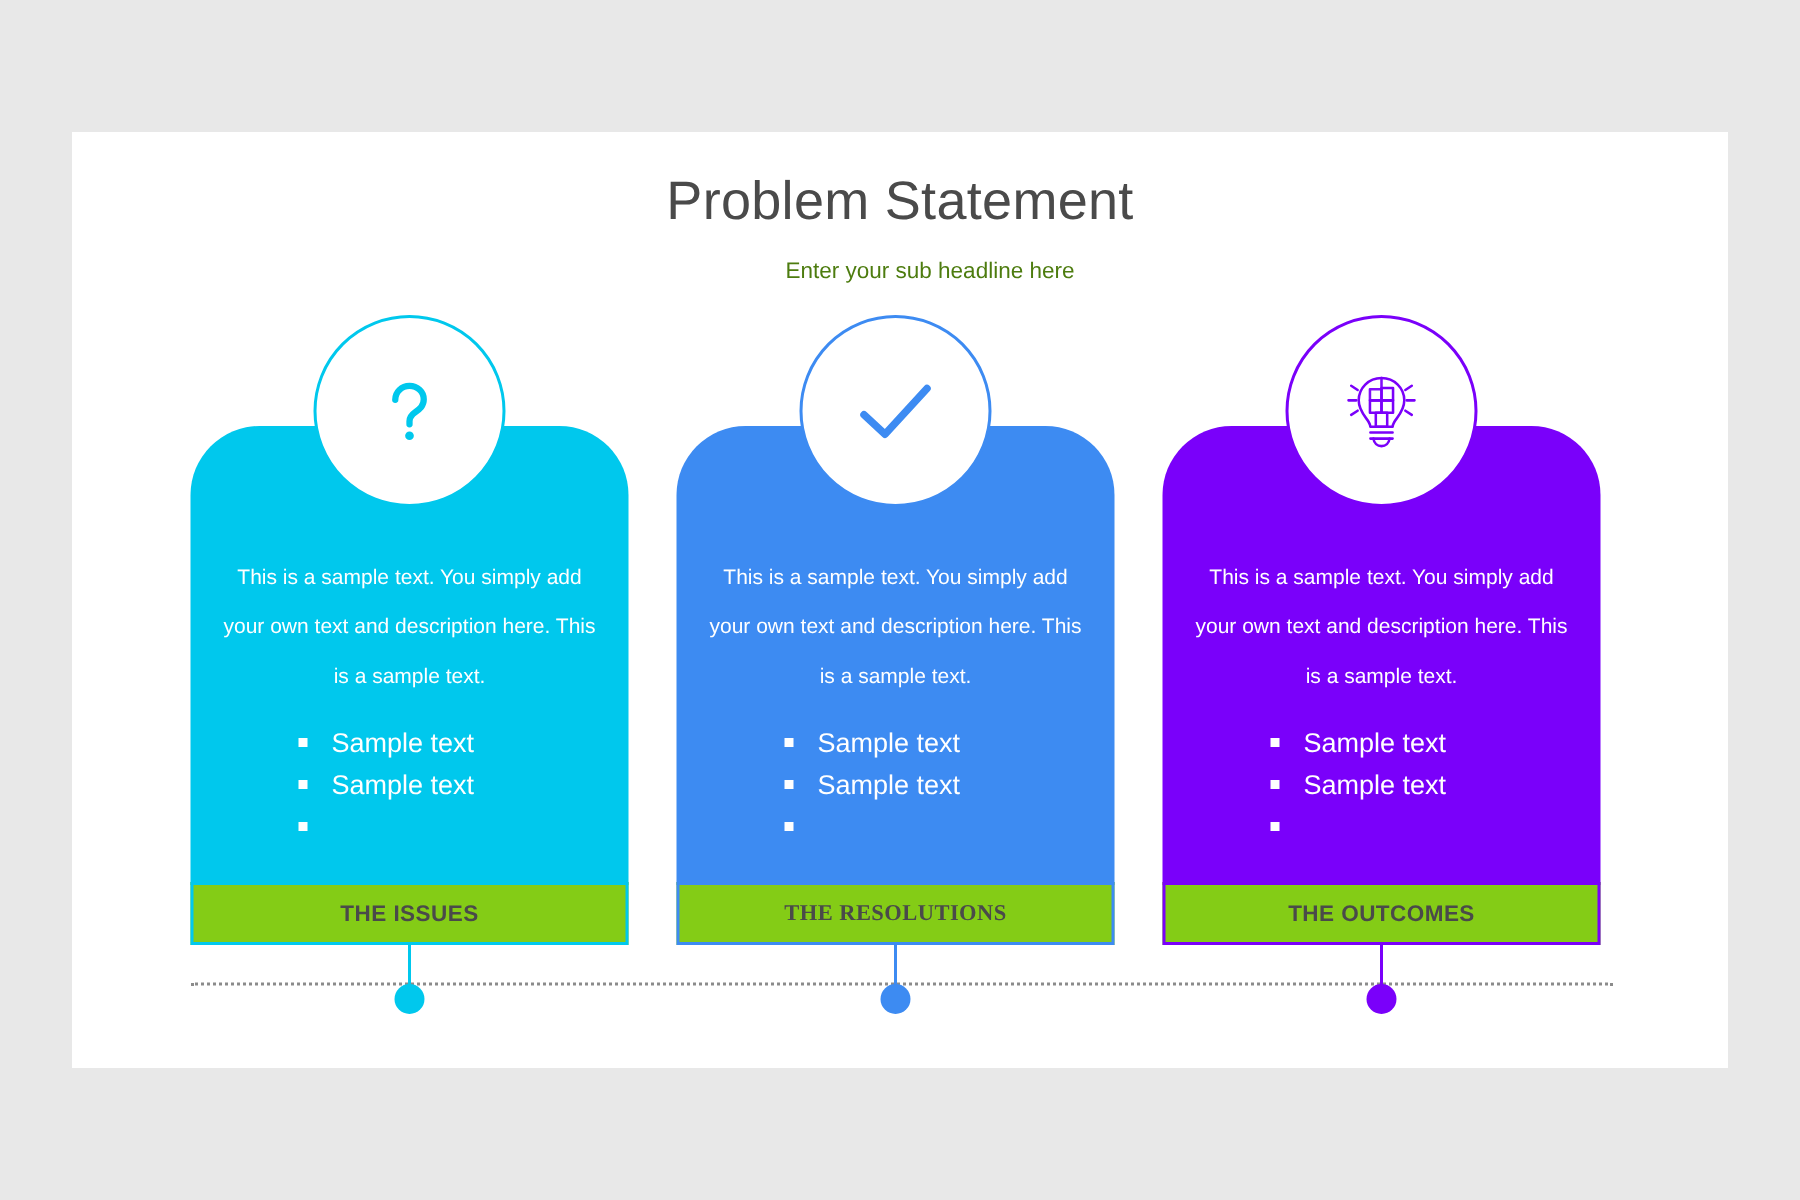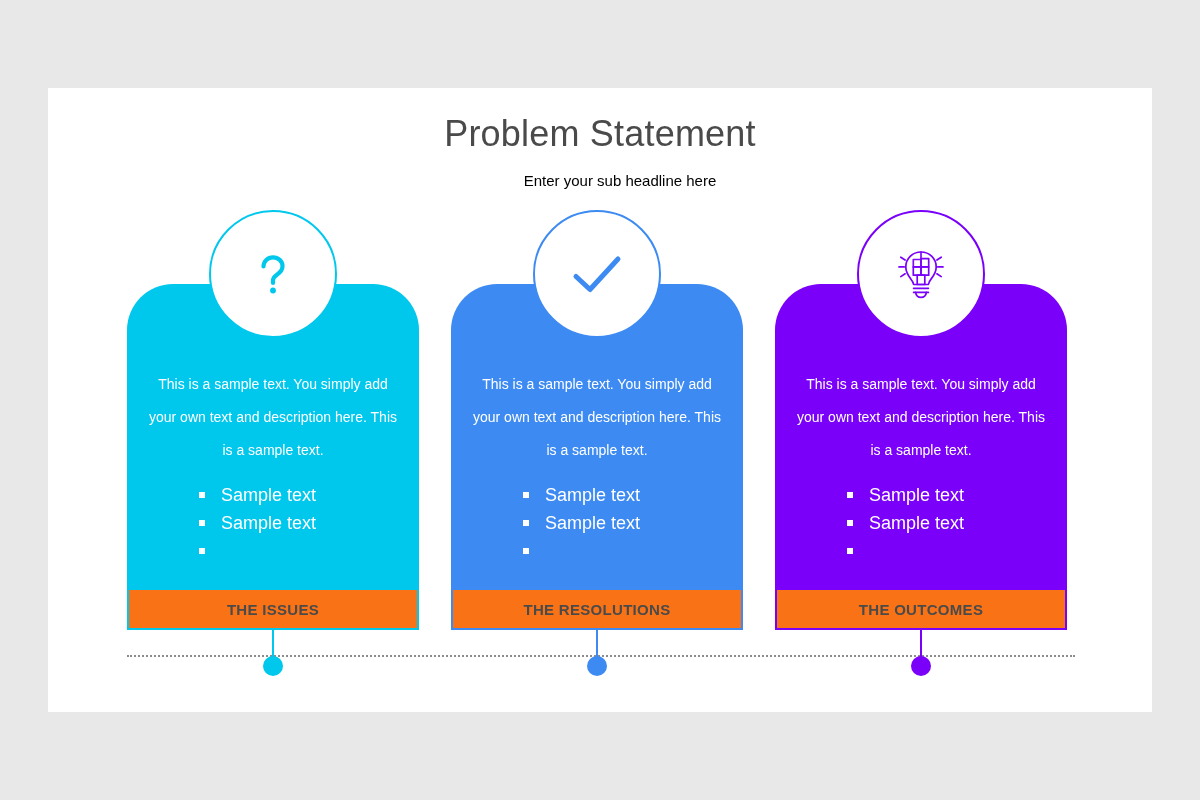--- a/index.html
+++ b/index.html
@@ -41,21 +41,21 @@
   }
 
   .subtitle {
     position: absolute;
     left: 0;
     top: 84px;
     width: 100%;
     text-align: center;
     font-size: 15px;
     font-weight: 400;
-    color: #000000;
+    color: #4d7c0f;
     padding-left: 40px;
   }
 
   
   .columns {
     position: absolute;
     left: 0;
     top: 0;
     width: 100%;
     height: 100%;
@@ -147,21 +147,21 @@
     background: #ffffff;
   }
 
   
   .footer {
     position: absolute;
     left: 0;
     top: 378px;
     width: 292px;
     height: 42px;
-    background: #f97316;
+    background: #84cc16;
     border: 2px solid currentColor;
     display: flex;
     align-items: center;
     justify-content: center;
     z-index: 2;
   }
 
   .footer-label {
     font-size: 15px;
     font-weight: 700;
@@ -245,21 +245,21 @@
               <li>Sample text</li>
               <li></li>
             </ul>
           </div>
         </div>
         <div class="badge" style="color: rgb(61, 139, 242);">
           <svg width="62" height="62" viewBox="0 0 62 62" fill="none">
             <path d="M10 33.5 L24 46.5 L52 16" stroke="#3d8bf2" stroke-width="5" stroke-linecap="round" stroke-linejoin="round"></path>
           </svg>
         </div>
-        <div class="footer" style="color: rgb(61, 139, 242);">
+        <div class="footer" style="color: rgb(61, 139, 242); font-family: Liberation Serif, serif;">
           <span class="footer-label">THE RESOLUTIONS</span>
         </div>
         <div class="stem" style="color: rgb(61, 139, 242);"></div>
         <div class="node" style="color: rgb(61, 139, 242);"></div>
       </div>
       <div class="column c2" style="color: rgb(122, 0, 250);">
         <div class="card" style="background: rgb(122, 0, 250);">
           <div class="card-body">
             <div class="para">This is a sample text. You simply add your own text and description here. This is a sample text.</div>
             <ul class="bullets">

